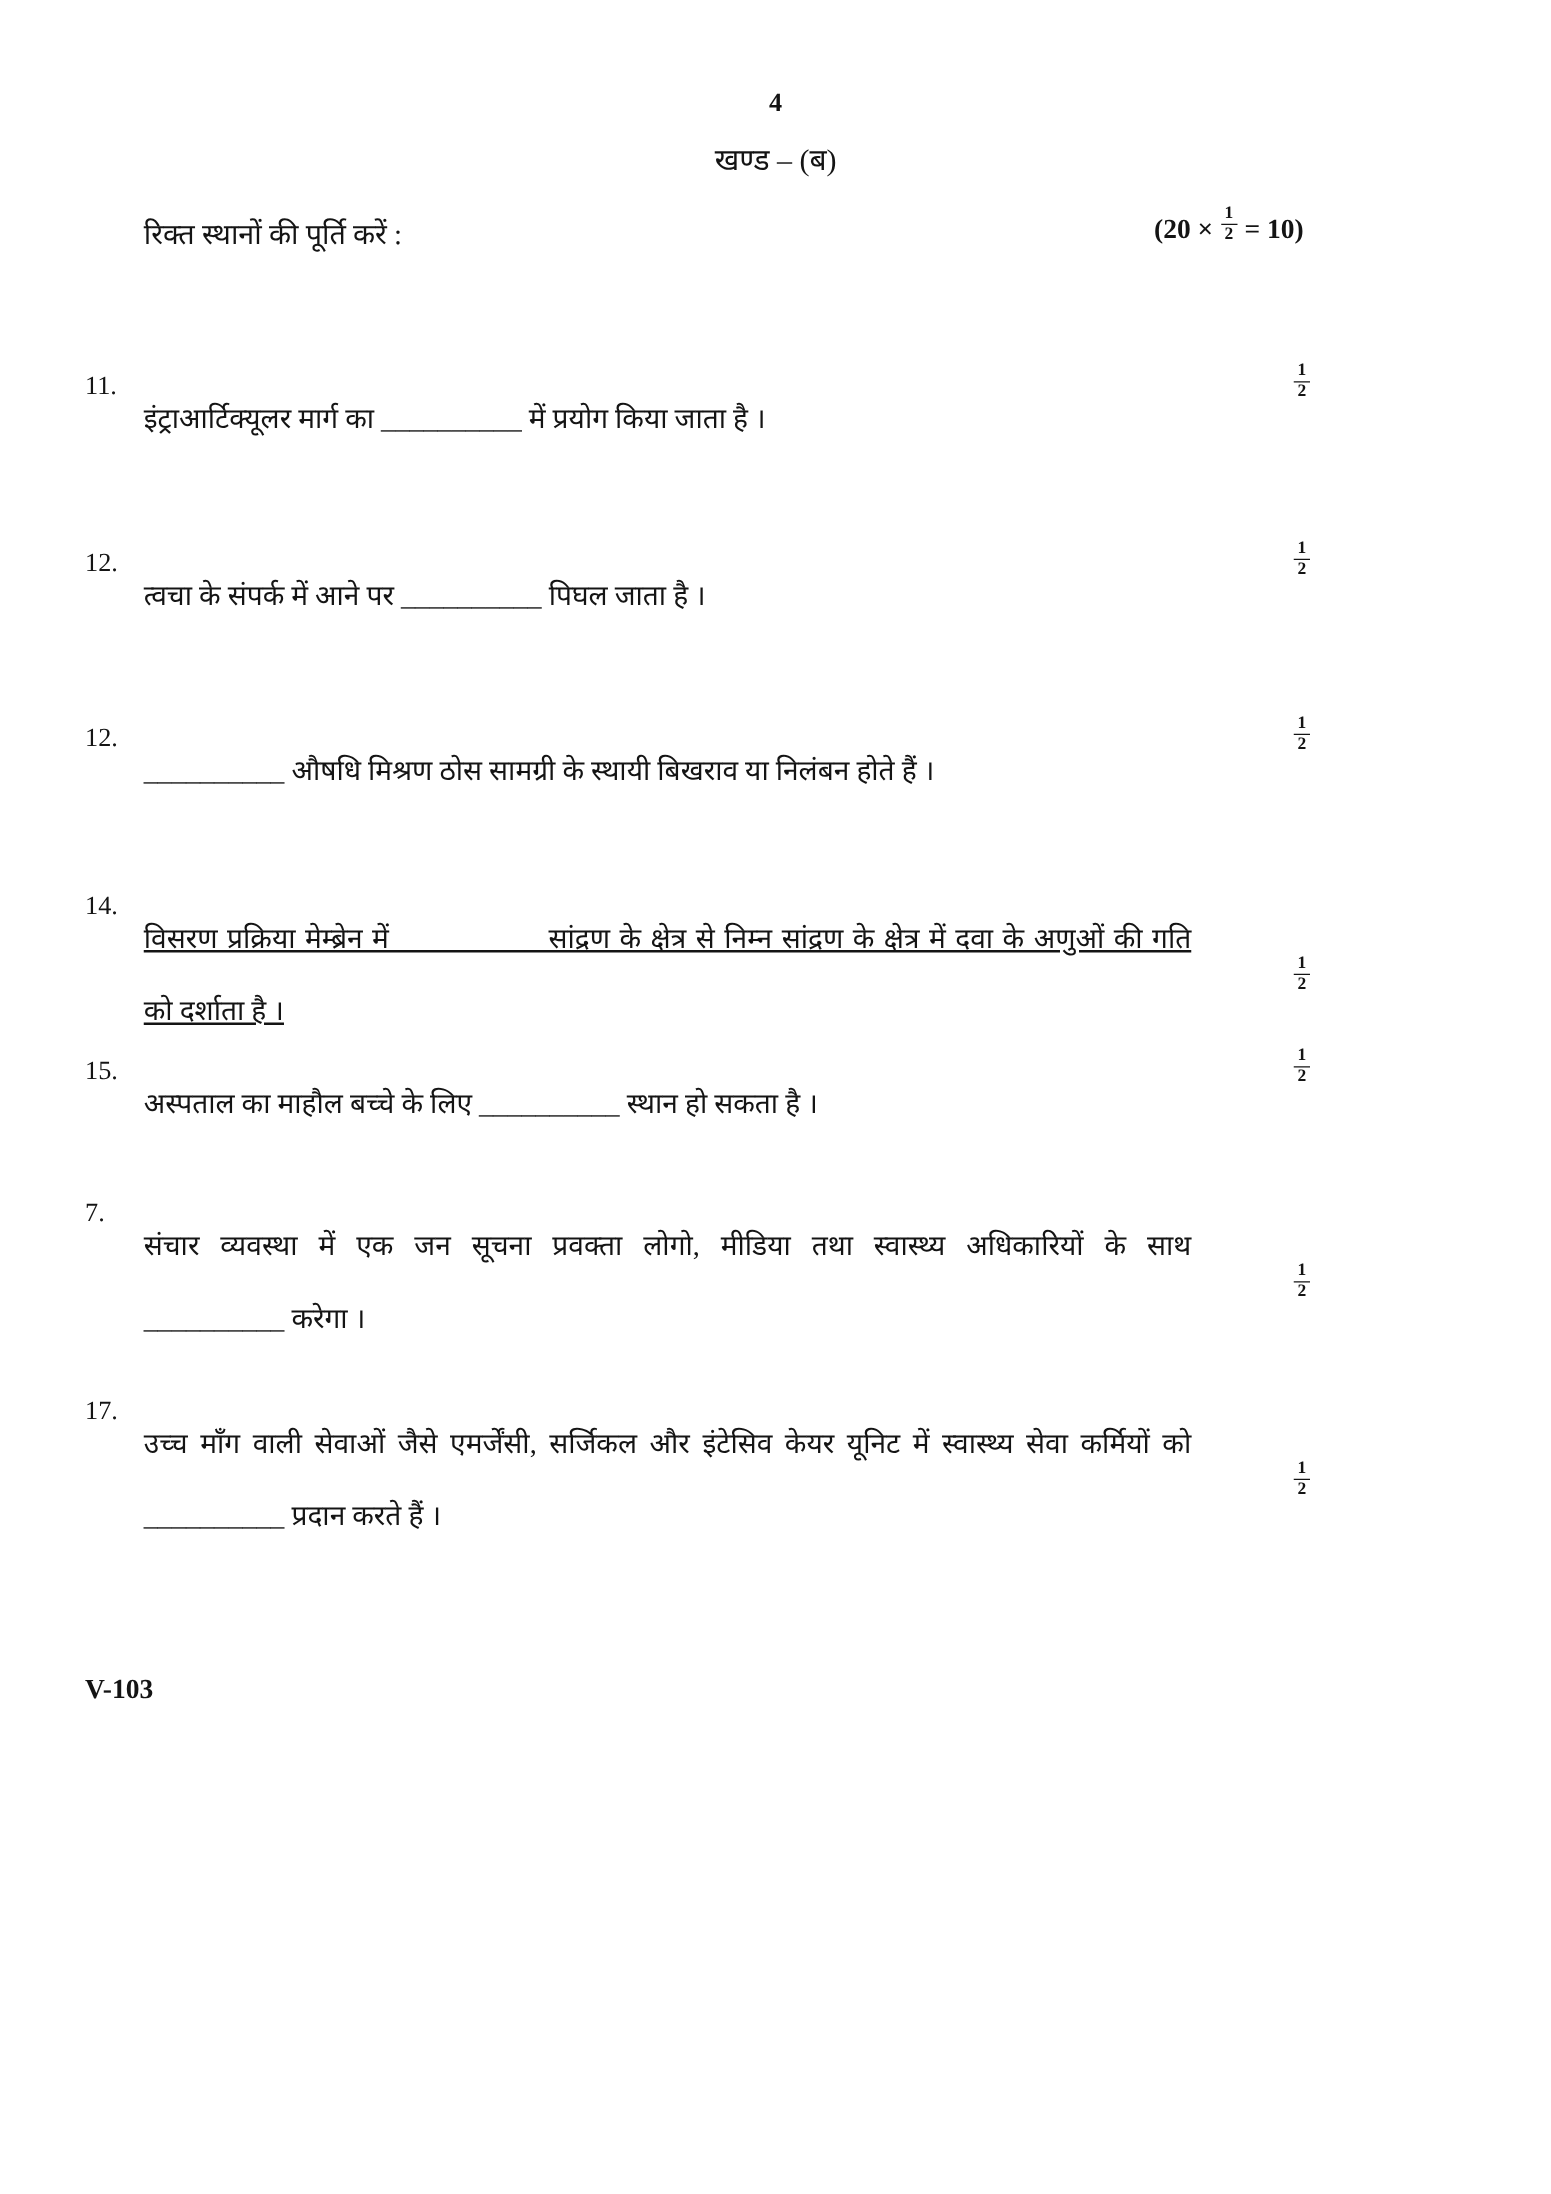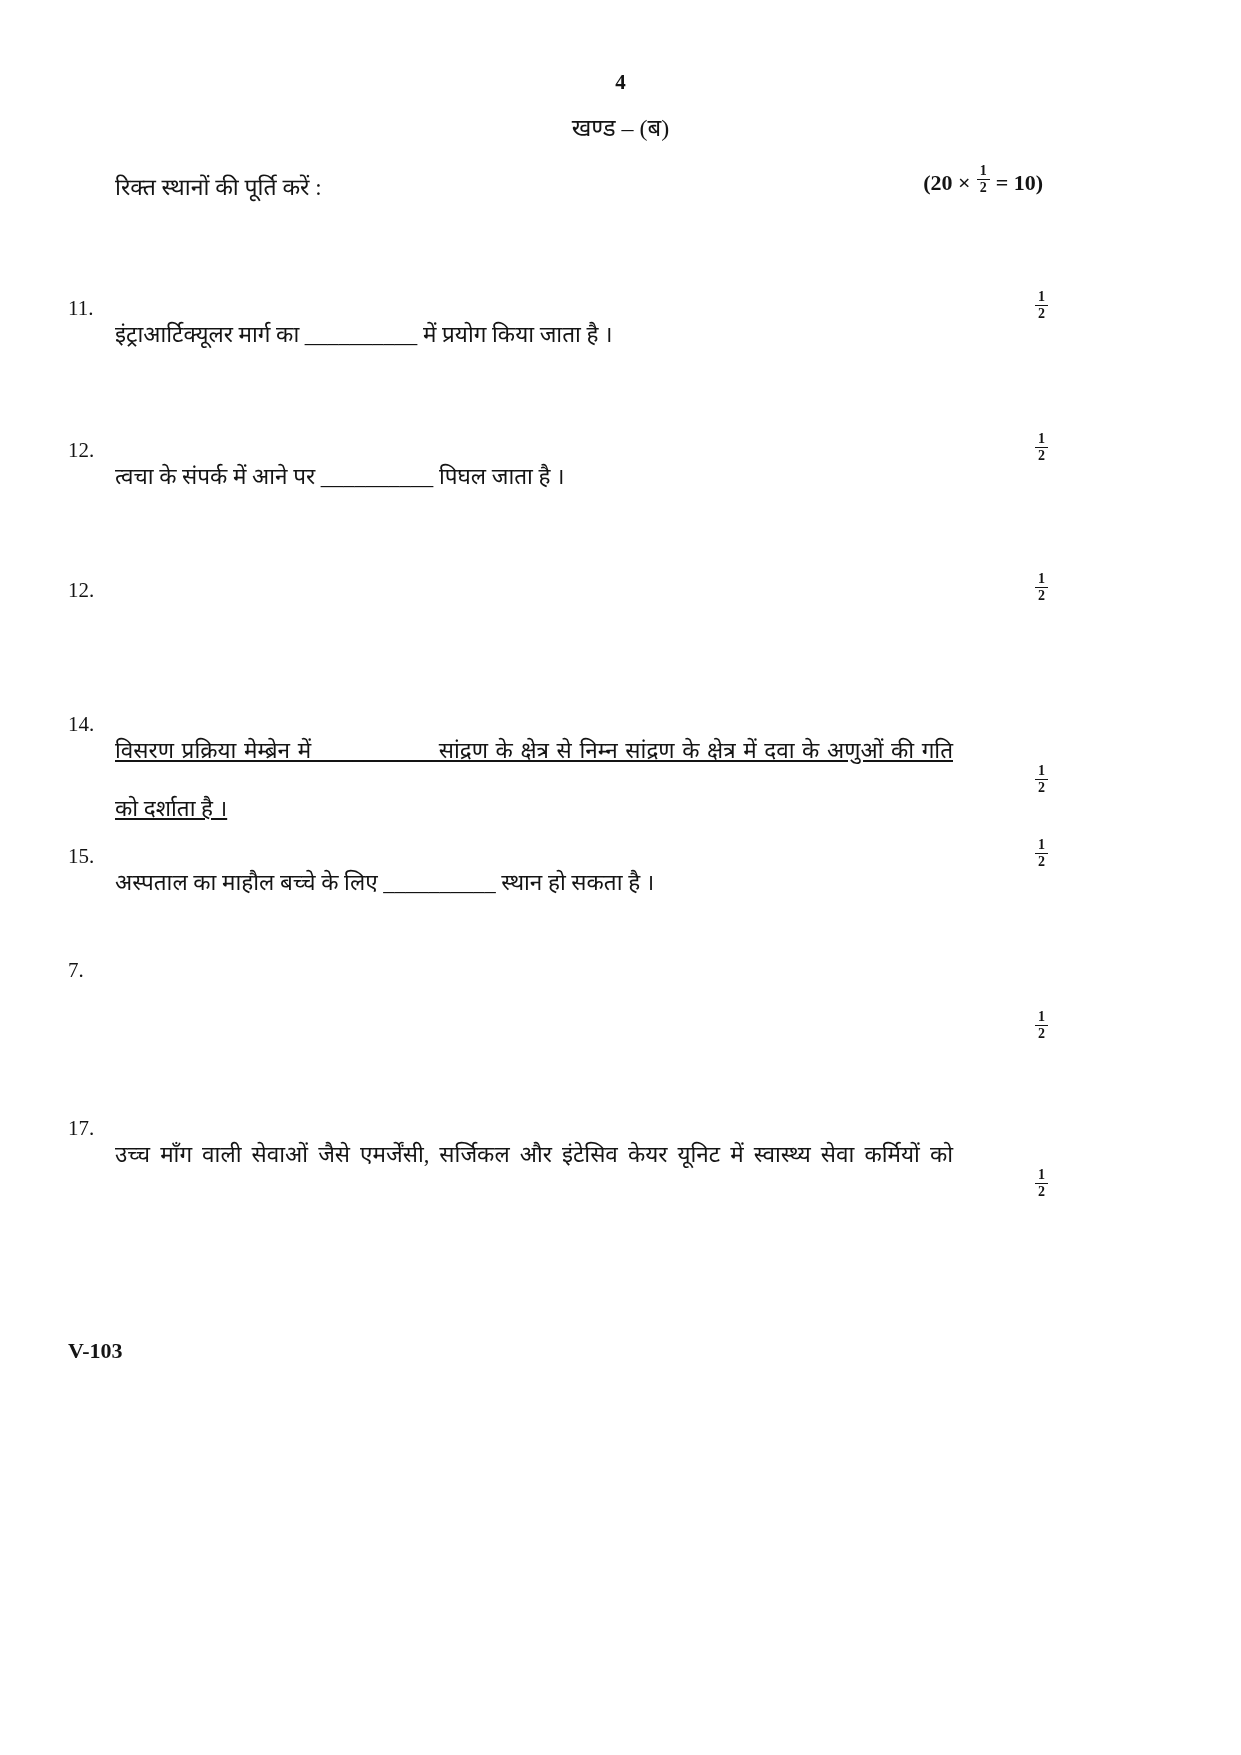--- a/index.html
+++ b/index.html
@@ -105,20 +105,23 @@
       <div class="q-line">त्वचा के संपर्क में आने पर __________ पिघल जाता है ।</div>
     </div>
     <span class="q-marks on-line-1 frac">
       <span class="num">1</span>
       <span class="den">2</span>
     </span>
   </div>
 
   <div class="question q13">
     <span class="q-num">12.</span>
+    <div class="q-text">
+      <div class="q-line">__________ औषधि मिश्रण ठोस सामग्री के स्थायी बिखराव या निलंबन होते हैं ।</div>
+    </div>
     <span class="q-marks on-line-1 frac">
       <span class="num">1</span>
       <span class="den">2</span>
     </span>
   </div>
 
   <div class="question q14">
     <span class="q-num">14.</span>
     <div class="q-text">
       <div class="q-line spread">विसरण प्रक्रिया मेम्ब्रेन में __________ सांद्रण के क्षेत्र से निम्न सांद्रण के क्षेत्र में दवा के अणुओं की गति</div>
@@ -136,30 +139,35 @@
       <div class="q-line">अस्पताल का माहौल बच्चे के लिए __________ स्थान हो सकता है ।</div>
     </div>
     <span class="q-marks on-line-1 frac">
       <span class="num">1</span>
       <span class="den">2</span>
     </span>
   </div>
 
   <div class="question q16">
     <span class="q-num">7.</span>
+    <div class="q-text">
+      <div class="q-line spread">संचार व्यवस्था में एक जन सूचना प्रवक्ता लोगो, मीडिया तथा स्वास्थ्य अधिकारियों के साथ</div>
+      <div class="q-line">__________ करेगा ।</div>
+    </div>
     <span class="q-marks on-line-2 frac">
       <span class="num">1</span>
       <span class="den">2</span>
     </span>
   </div>
 
   <div class="question q17">
     <span class="q-num">17.</span>
     <div class="q-text">
       <div class="q-line spread">उच्च माँग वाली सेवाओं जैसे एमर्जेंसी, सर्जिकल और इंटेसिव केयर यूनिट में स्वास्थ्य सेवा कर्मियों को</div>
+      <div class="q-line">__________ प्रदान करते हैं ।</div>
     </div>
     <span class="q-marks on-line-2 frac">
       <span class="num">1</span>
       <span class="den">2</span>
     </span>
   </div>
 
   <div class="footer-code">V-103</div>
 
 </div>

